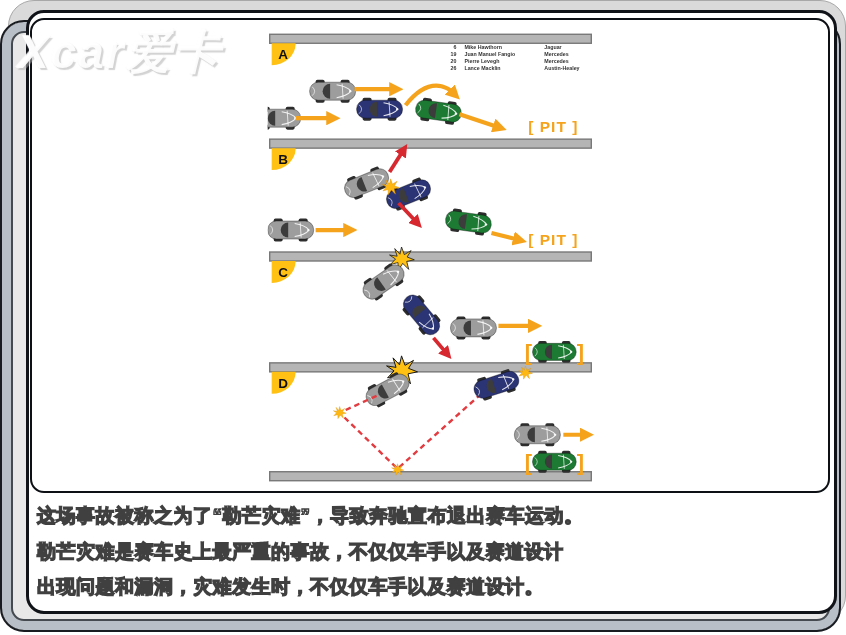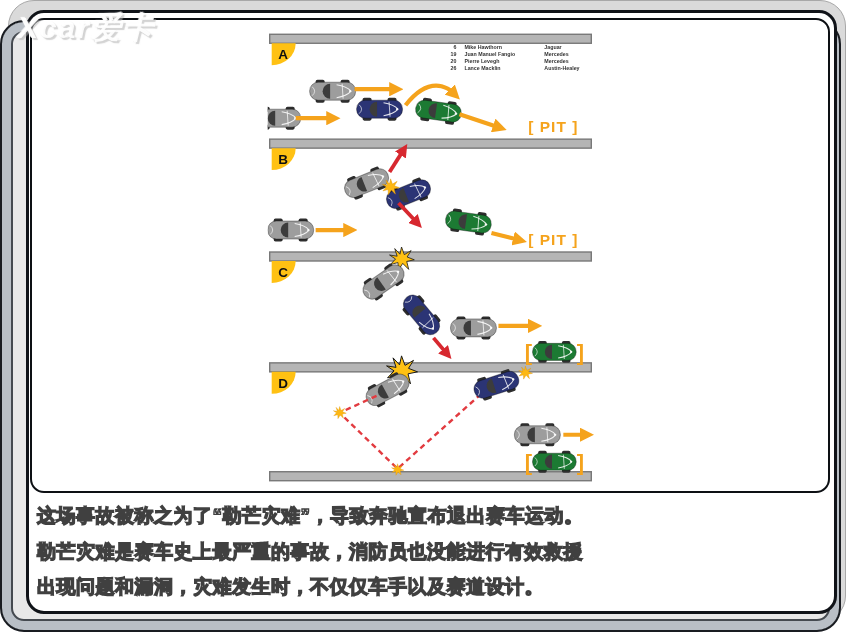--- a/index.html
+++ b/index.html
@@ -39,22 +39,22 @@
 
   
   .caption{padding:5px 8px 0 8px;}
   .caption-line{font-size:19px;line-height:35.5px;letter-spacing:.5px;
     color:#4a4a4a;font-weight:700;white-space:nowrap;}
   @supports (-webkit-text-stroke: 1px #000){
     .caption-line{color:#ffffff;-webkit-text-stroke:1.3px #404040;}
   }
 
   
-  .watermark{position:absolute;left:18px;top:8px;z-index:5;
-    font-style:italic;font-weight:800;font-size:30px;letter-spacing:2px;
+  .watermark{position:absolute;left:18px;top:22px;z-index:5;
+    font-style:italic;font-weight:800;font-size:46px;letter-spacing:2px;
     color:rgba(255,255,255,0.92);
     text-shadow:2px 2px 1px rgba(175,175,175,0.55),-1px -1px 1px rgba(255,255,255,0.95),0 0 1px rgba(180,180,180,0.4);
     pointer-events:none;}
 </style>
 </head>
 <body>
 
 <div class="stage">
 
   <div class="frame-light"></div>
@@ -172,21 +172,21 @@
             <use href="#car" class="car-green" transform="translate(523 442) scale(0.95)"></use>
             <text class="pit-bk" x="549" y="450">]</text>
           </g>
 
         </g>
       </svg>
     </div>
 
     <div class="caption">
       <div class="caption-line">这场事故被称之为了“勒芒灾难”，导致奔驰宣布退出赛车运动。</div>
-      <div class="caption-line">勒芒灾难是赛车史上最严重的事故，消防员也没能进行有效救援</div>
+      <div class="caption-line">勒芒灾难是赛车史上最严重的事故，不仅仅车手以及赛道设计</div>
       <div class="caption-line">出现问题和漏洞，灾难发生时，不仅仅车手以及赛道设计。</div>
     </div>
 
   </div>
 
   <div class="watermark">Xcar爱卡</div>
 
 </div>
 
 </body></html>

